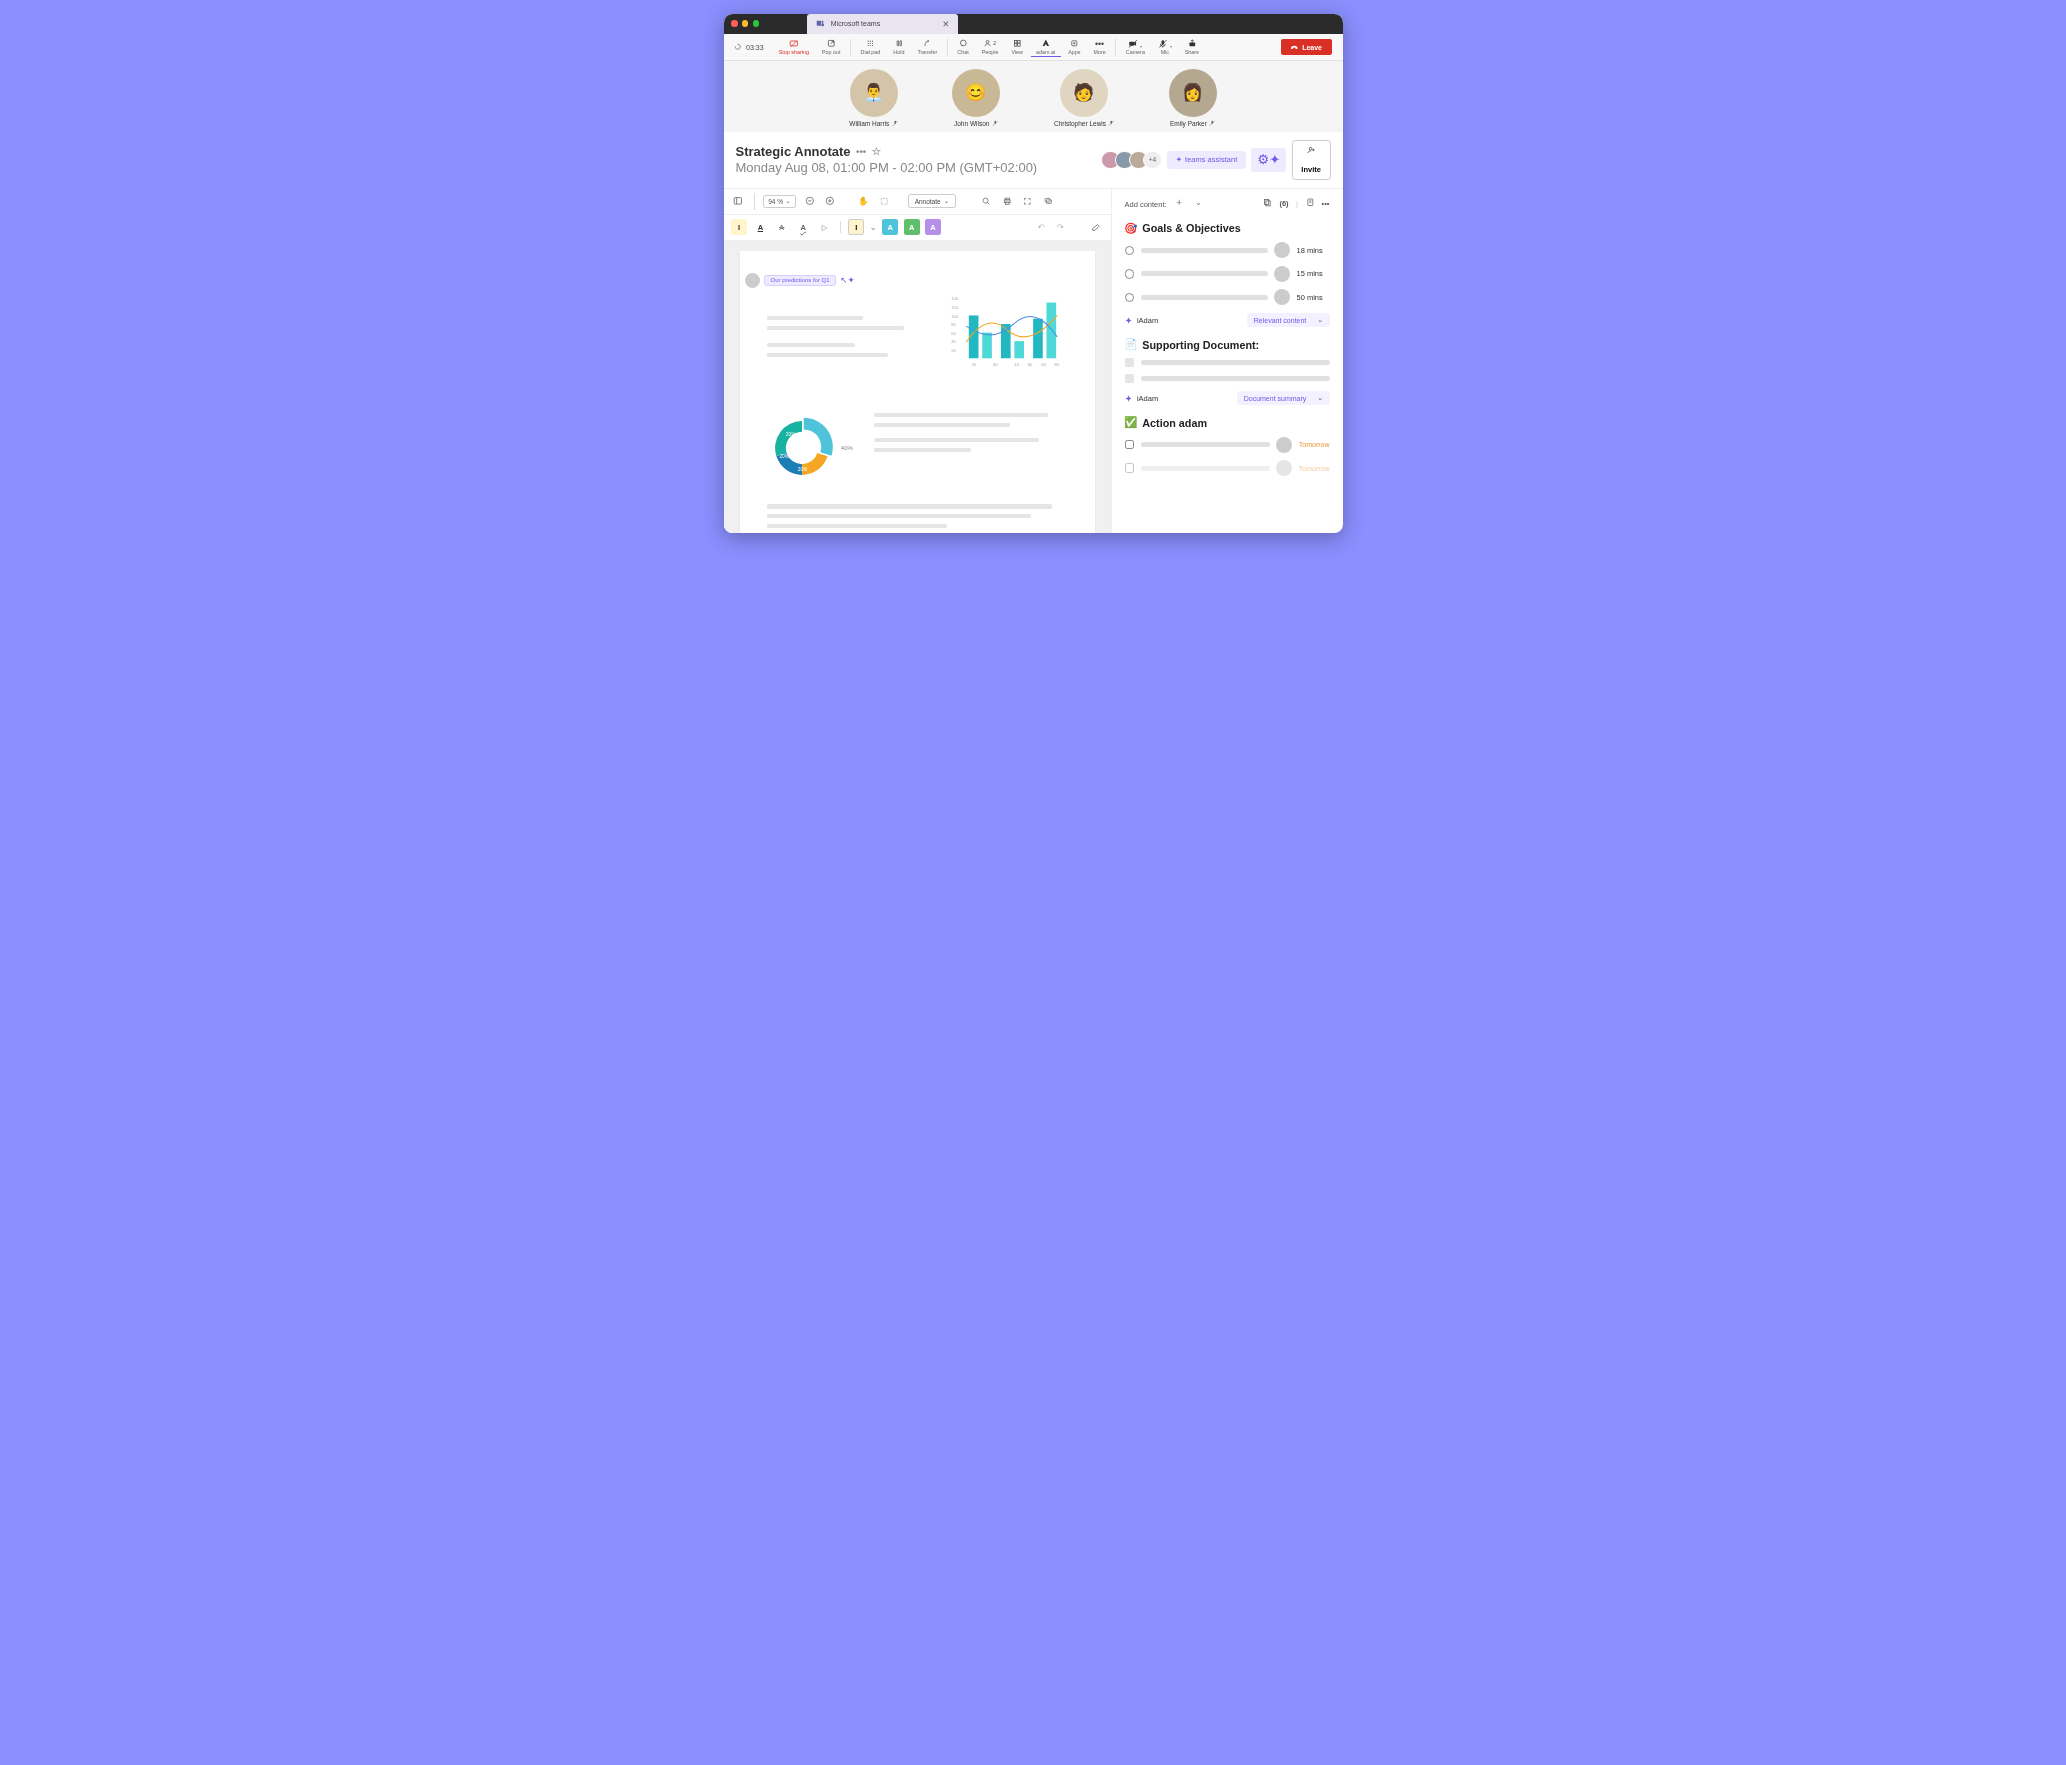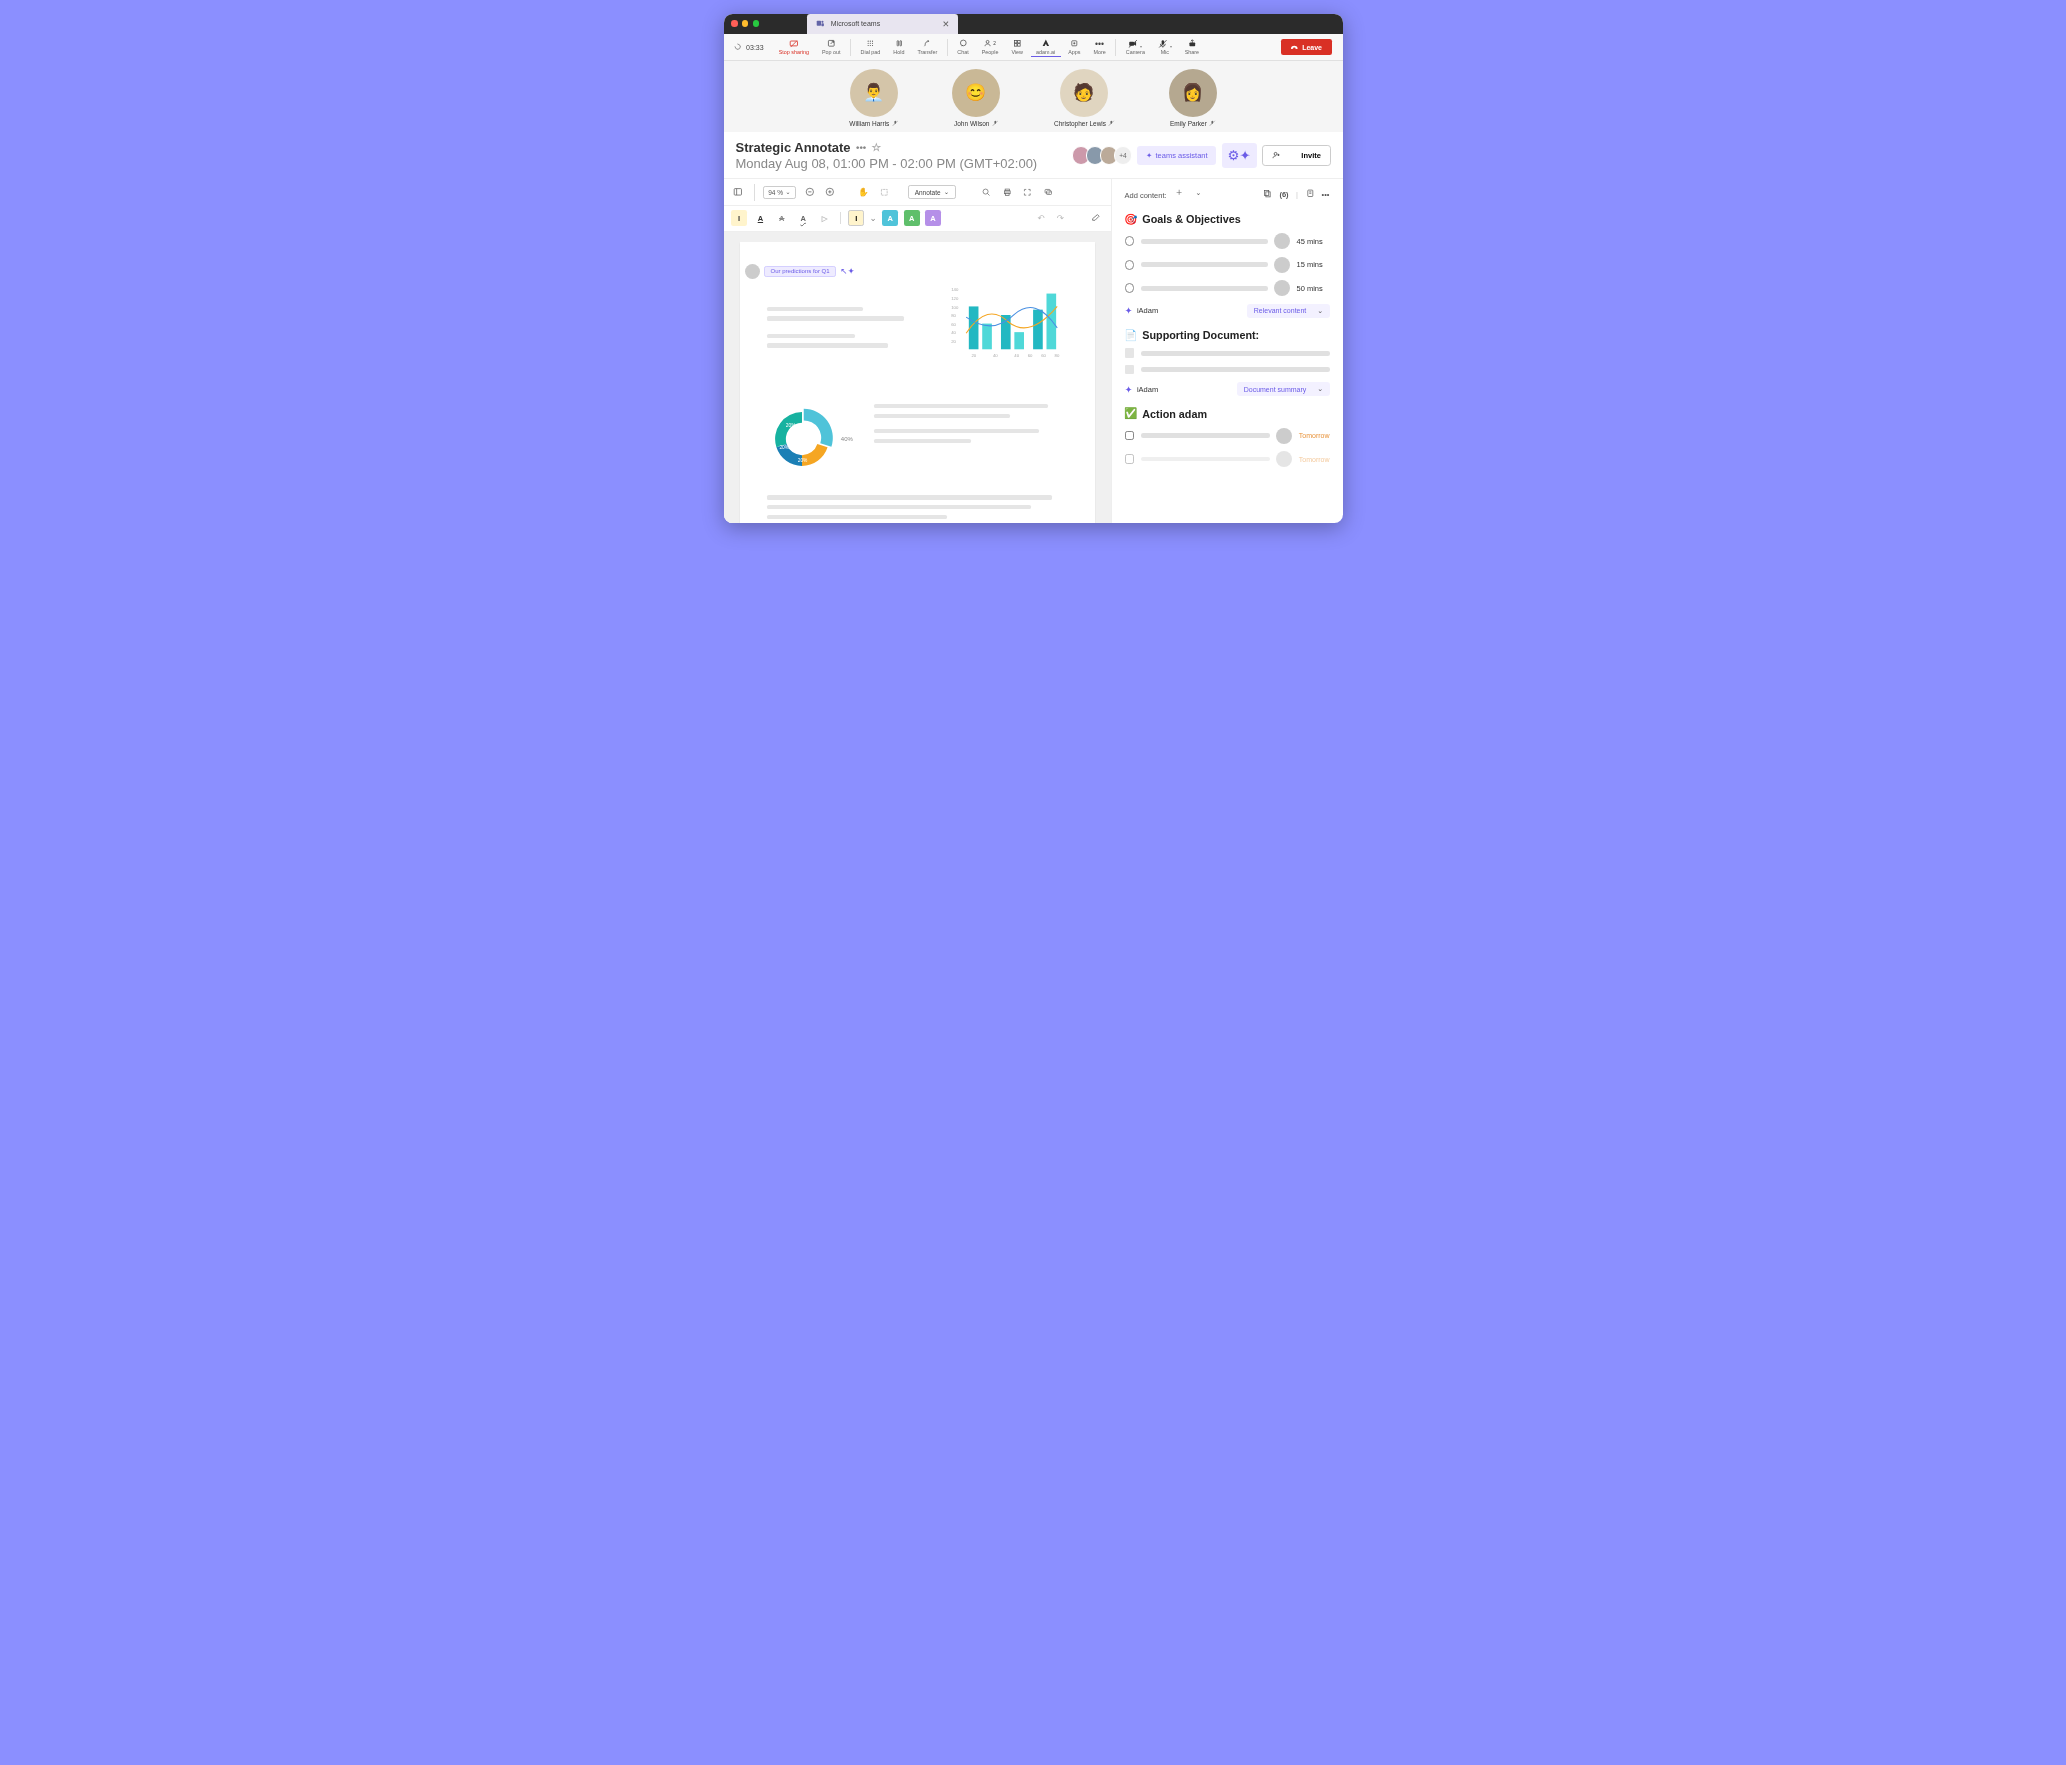--- a/index.html
+++ b/index.html
@@ -28,21 +28,21 @@
 .pname { font-size: 6.5px; color: #333; display:flex; align-items:center; gap:2.2px;}
 .meeting-header { padding: 7.5px 12px; display: flex; align-items: center; border-bottom: 0.5px solid #eee; }
 .mtitle { font-size: 13px; font-weight: 600; color: #333; display:flex; align-items:center; gap:5.4px;}
 .msubtitle { font-size: 13px; color: #888; margin-top: 1.1px; }
 .mh-right { margin-left: auto; display: flex; align-items: center; gap: 5.4px; }
 .stack { display: flex; align-items: center; }
 .stack .av { width: 18.3px; height: 18.3px; border-radius: 50%; background: #ccc; border: 1.1px solid #fff; margin-left: -4.3px; display:flex;align-items:center;justify-content:center;font-size:7.5px;}
 .stack .more { background: #eee; font-size: 6.5px; color: #666; }
 .btn-assistant { background: #EEEBFF; color: #6B5CE7; border: none; border-radius: 3.2px; padding: 4.8px 8.6px; font-size: 7.5px; font-weight: 500; cursor: pointer; display:flex;align-items:center;gap:3.2px;}
 .btn-settings { background: #EEEBFF; border: none; border-radius: 3.2px; padding: 4.8px 6px; cursor: pointer; color:#6B5CE7;}
-.btn-invite { background: #fff; border: 0.5px solid #ccc; border-radius: 3.2px; padding: 4.8px 8.6px; font-size: 7.5px; font-weight:600; cursor: pointer; display:flex;align-items:center;gap:21px;}
+.btn-invite { background: #fff; border: 0.5px solid #ccc; border-radius: 3.2px; padding: 4.8px 8.6px; font-size: 7.5px; font-weight:600; cursor: pointer; display:flex;align-items:center;gap:11px;flex-direction:column;}
 .workspace { display: flex; height: 344px; }
 .doc-pane { flex: 1; border-right: 0.5px solid #eee; display: flex; flex-direction: column; background:#fafafa;}
 .doc-toolbar { padding: 4.3px 7.5px; border-bottom: 0.5px solid #eee; display: flex; align-items: center; gap: 6.5px; background:#fff;}
 .zoom { border: 0.5px solid #ccc; border-radius: 2.2px; padding: 1.6px 4.3px; font-size: 6.5px; color: #555; display:flex;align-items:center;gap:2.2px;cursor:pointer;}
 .ibtn { width: 14px; height: 14px; display: flex; align-items: center; justify-content: center; cursor: pointer; color: #666; border-radius:2.2px;}
 .annotate-btn { border: 0.5px solid #ccc; border-radius: 2.2px; padding: 2.2px 5.4px; font-size: 6.5px; color: #444; display:flex;align-items:center;gap:3.2px;cursor:pointer;}
 .doc-formatbar { padding: 4.3px 7.5px; border-bottom: 0.5px solid #eee; display: flex; align-items: center; gap: 5.4px; background:#fff;}
 .fmt { width: 16px; height: 16px; display: flex; align-items: center; justify-content: center; border-radius: 2.2px; cursor: pointer; font-size: 7.5px; font-weight:600;}
 .fmt.hl1 { background: #FFF4CC; } .fmt.hl2 { color:#333; } .fmt.hl3 { text-decoration:line-through; color:#888;}
 .fmt.box { border:0.5px solid #ccc; }
@@ -526,21 +526,21 @@
       </div>
 
       <div class="section-title">
         <span>🎯</span>
         <span>Goals &amp; Objectives</span>
       </div>
       <div class="goal-item">
         <div class="circle"></div>
         <div class="bar"></div>
         <div class="av"></div>
-        <div class="dur">45 mins</div>
+        <div class="dur">18 mins</div>
       </div>
       <div class="goal-item">
         <div class="circle"></div>
         <div class="bar"></div>
         <div class="av"></div>
         <div class="dur">15 mins</div>
       </div>
       <div class="goal-item">
         <div class="circle"></div>
         <div class="bar"></div>

